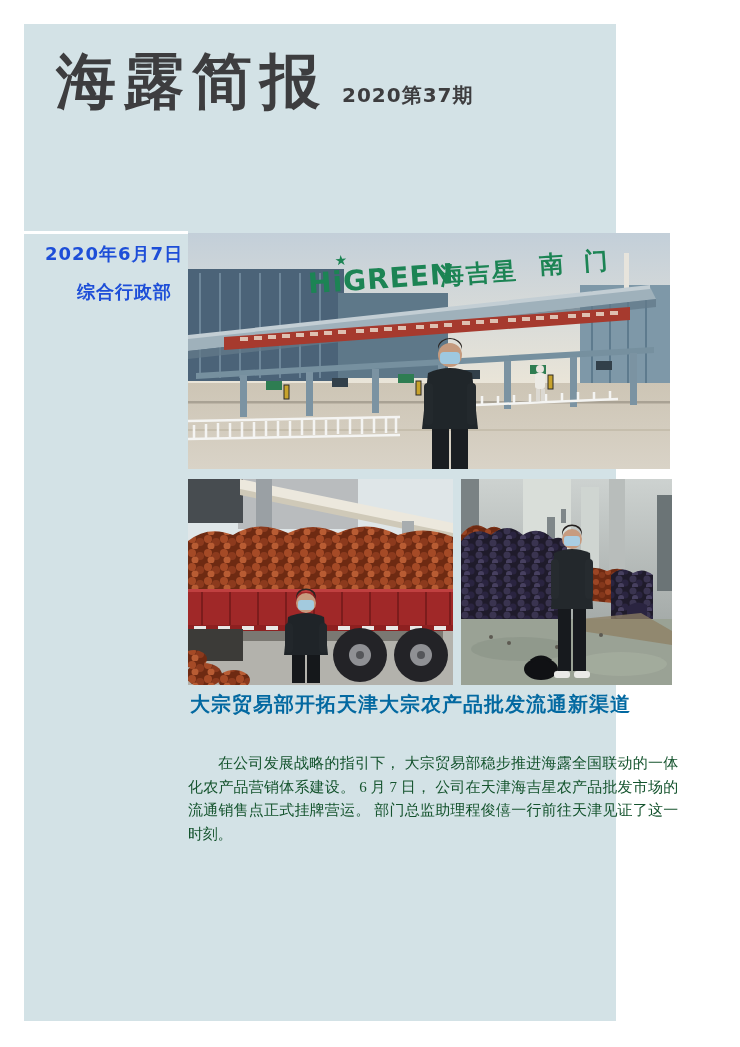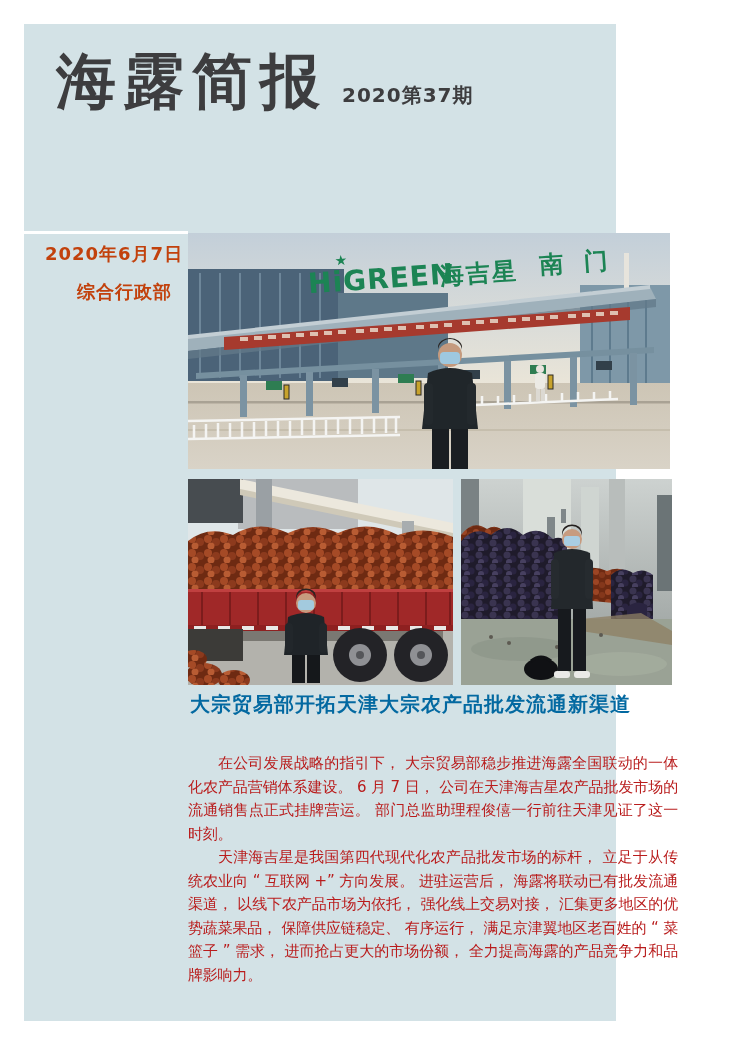--- a/index.html
+++ b/index.html
@@ -19,37 +19,38 @@
   .masthead .title{
     font-size:60px;font-weight:900;letter-spacing:8px;line-height:1.05;
   }
   .masthead .issue{
     font-size:20px;font-weight:800;letter-spacing:1px;
   }
   .sidebar-rule{
     position:absolute;left:0;top:207px;width:164px;height:3px;background:#ffffff;
   }
   .sidebar-date,.sidebar-dept{
-    position:absolute;left:21px;color:#c2410c;font-size:18px;font-weight:700;letter-spacing:1px;
+    position:absolute;left:21px;color:#1d4ed8;font-size:18px;font-weight:700;letter-spacing:1px;
   }
   .sidebar-date{top:218px;}
   .sidebar-dept{top:256px;margin-left:32px;}
   .photo{position:absolute;display:block;overflow:hidden;}
   .photo svg{display:block;}
   .photo-main{left:164px;top:209px;width:482px;height:236px;}
   .photo-truck{left:164px;top:455px;width:265px;height:206px;}
   .photo-bags{left:437px;top:455px;width:211px;height:206px;}
   .headline{
     position:absolute;left:166px;top:667px;width:484px;
     color:#0369a1;font-size:20px;font-weight:800;letter-spacing:1px;
   }
   .article{
     position:absolute;left:164px;top:728px;width:490px;
-    color:#b91c1c;font-size:15px;line-height:23.5px;text-align:justify;
+    color:#14532d;font-size:15px;line-height:23.5px;text-align:justify;
     letter-spacing:-0.2px;
+    font-family:Liberation Serif, serif;
   }
   .article p{margin:0;text-indent:2em;}
 </style>
 </head>
 <body>
 
 <div class="panel">
 
   <div class="masthead">
     <div class="title">海露简报</div>
@@ -355,16 +356,15 @@
         <rect x="93" y="192" width="16" height="7" rx="3" fill="#e9e9e7"></rect>
         <rect x="113" y="192" width="16" height="7" rx="3" fill="#e9e9e7"></rect>
       </g>
     </svg>
   </div>
 
   <div class="headline">大宗贸易部开拓天津大宗农产品批发流通新渠道</div>
 
   <div class="article">
     <p>在公司发展战略的指引下， 大宗贸易部稳步推进海露全国联动的一体化农产品营销体系建设。 6 月 7 日， 公司在天津海吉星农产品批发市场的流通销售点正式挂牌营运。 部门总监助理程俊僖一行前往天津见证了这一时刻。</p>
-    <p>天津海吉星是我国第四代现代化农产品批发市场的标杆， 立足于从传统农业向 “ 互联网 +” 方向发展。 进驻运营后， 海露将联动已有批发流通渠道， 以线下农产品市场为依托， 强化线上交易对接， 汇集更多地区的优势蔬菜果品， 保障供应链稳定、 有序运行， 满足京津翼地区老百姓的 “ 菜篮子 ” 需求， 进而抢占更大的市场份额， 全力提高海露的产品竞争力和品牌影响力。</p>
   </div>
 
 </div>
 
 </body></html>

